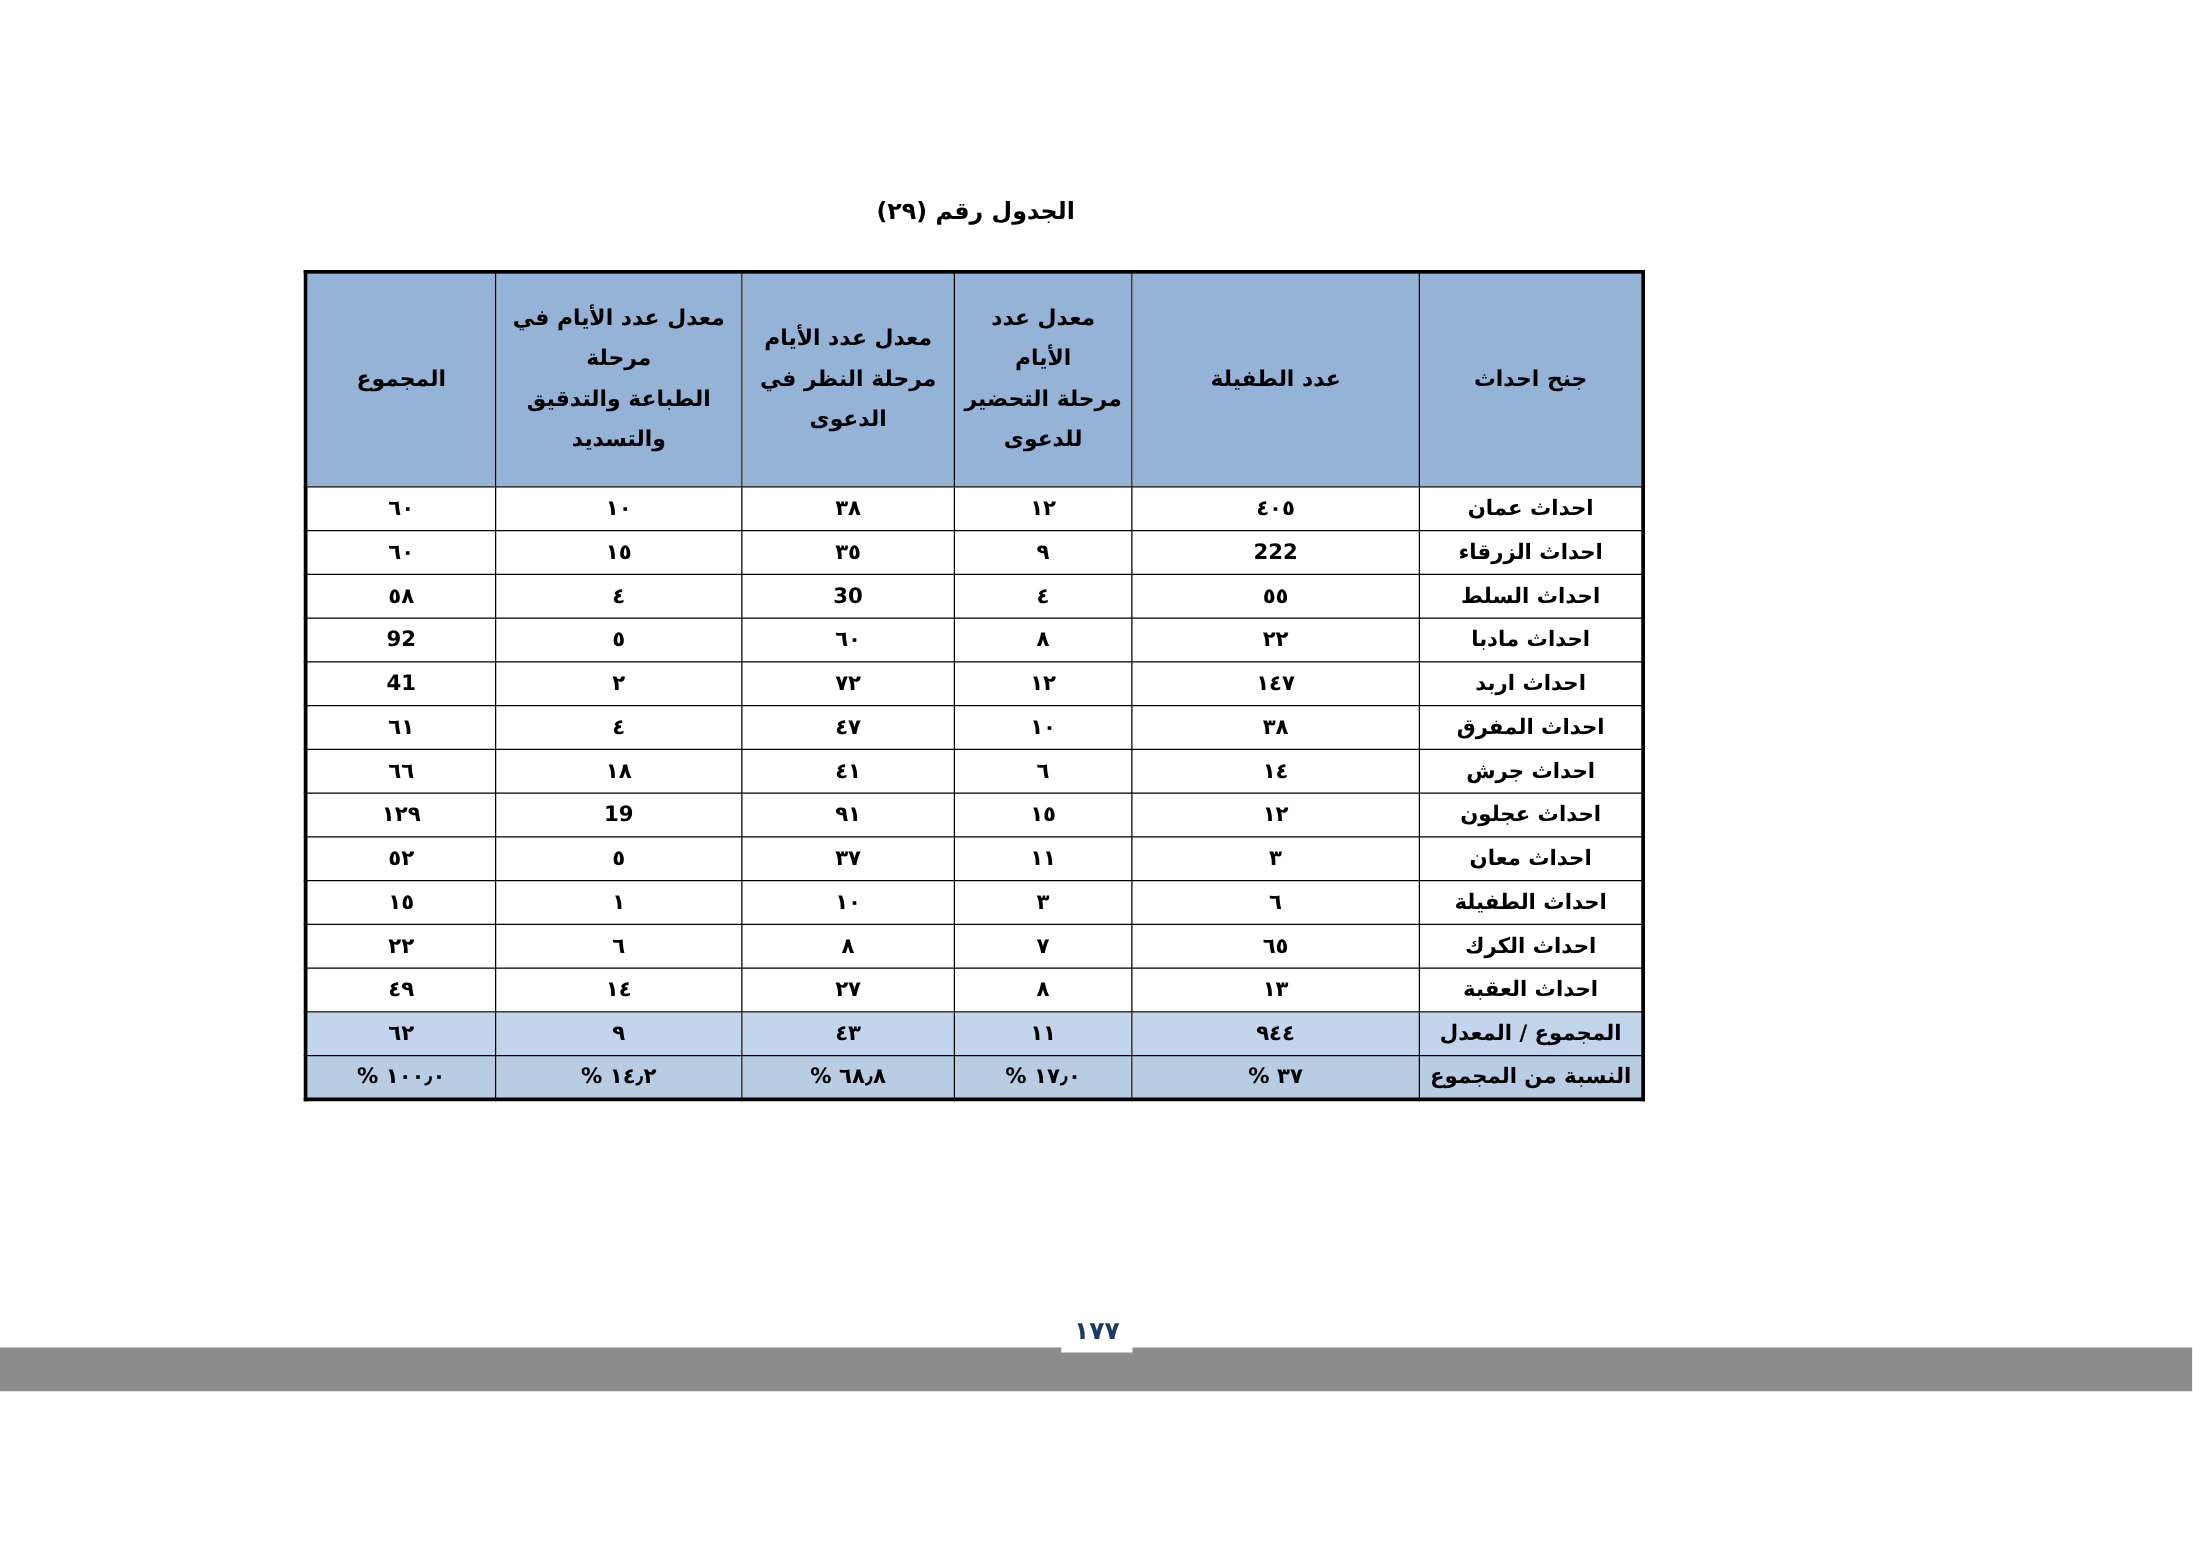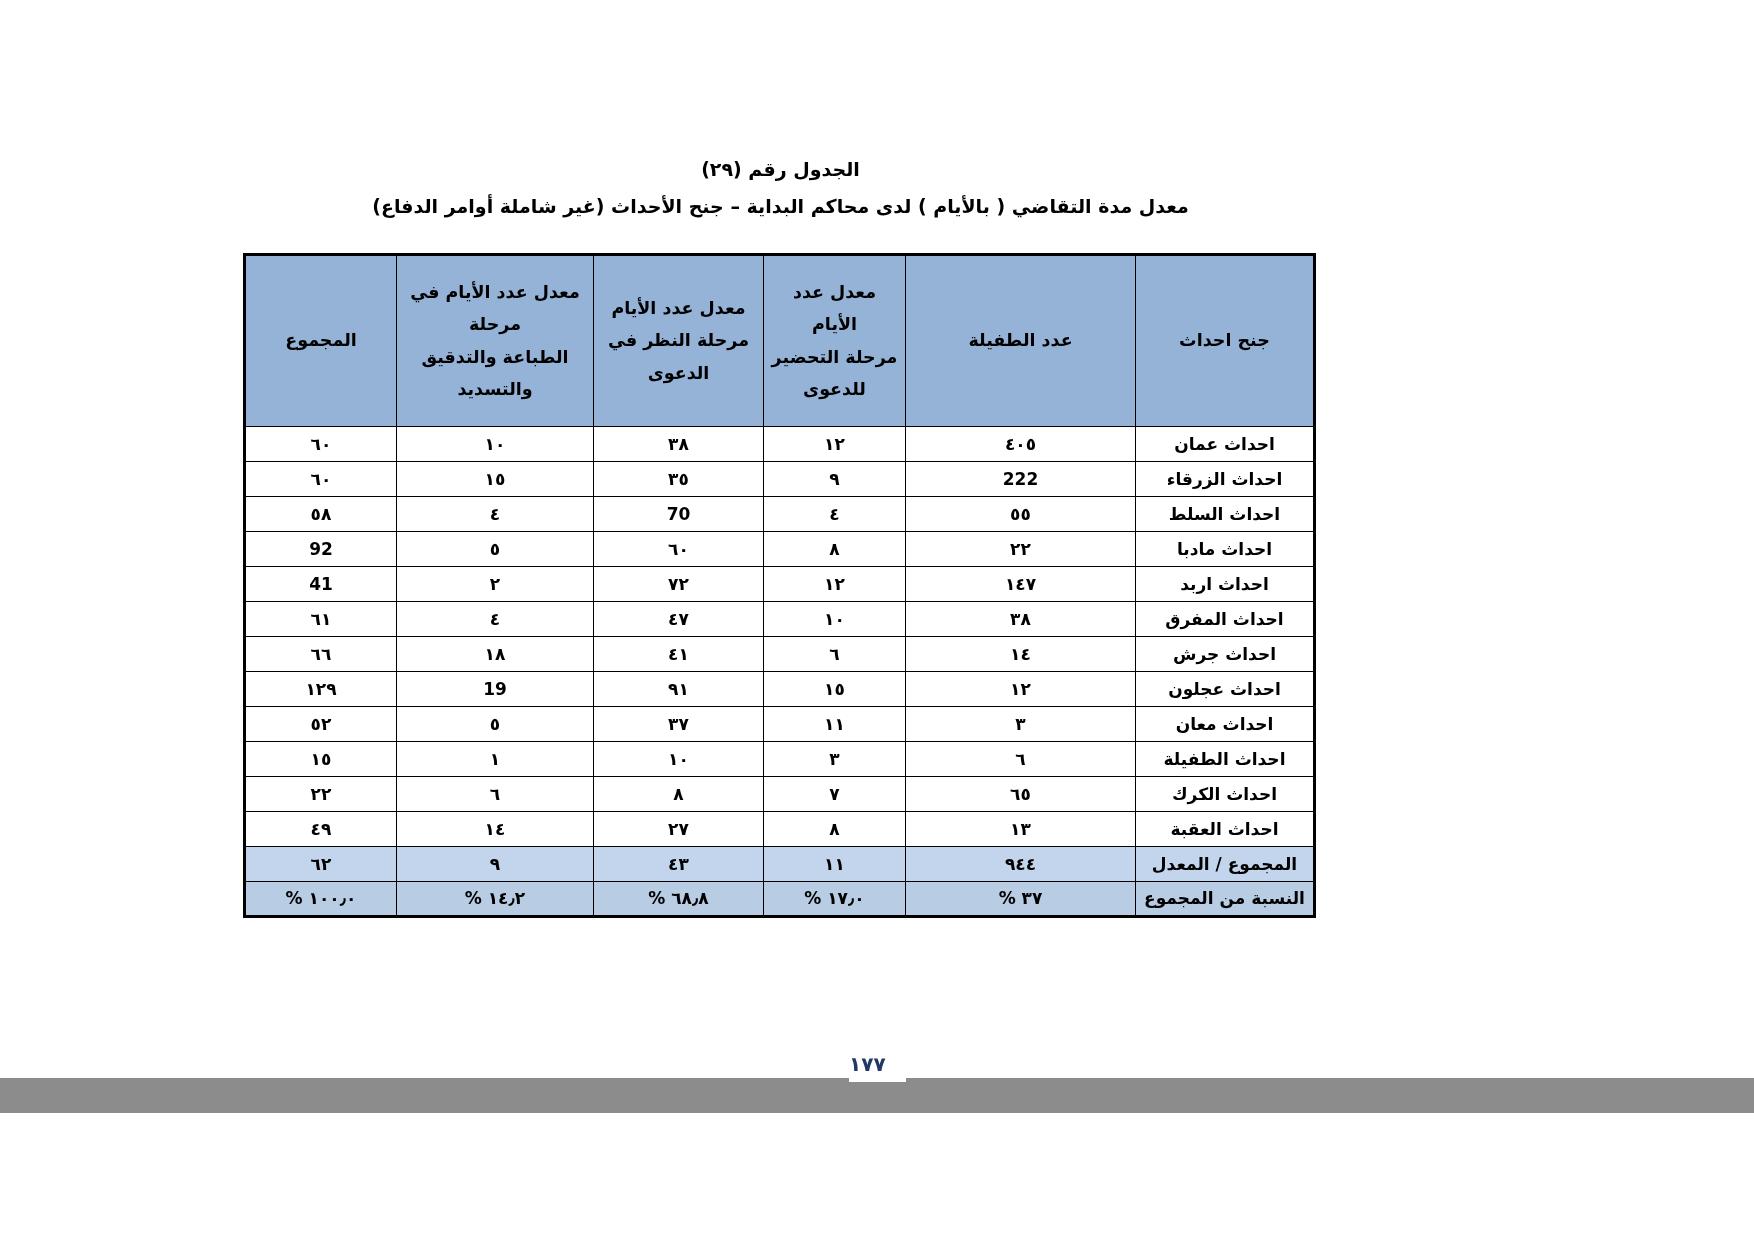--- a/index.html
+++ b/index.html
@@ -77,35 +77,35 @@
   .page-number-box {
     position: absolute;
     left: 849px;
     top: 1046px;
     width: 57px;
     height: 36px;
     background: #ffffff;
     z-index: 2;
     display: flex;
     align-items: center;
+    justify-content: center;
     font-size: 20px;
     font-weight: bold;
     color: #1F3864;
   }
 </style>
 </head>
 <body>
 
 <div class="page">
 
   <div class="content">
 
     <div class="title-line">الجدول رقم (٢٩)</div>
 
-    <div class="title-line second">معدل مدة التقاضي ( بالأيام ) لدى محاكم البداية – جنح الأحداث (غير شاملة أوامر الدفاع)</div>
 
     <table class="data-table" dir="rtl">
       <colgroup>
         <col style="width:179px">
         <col style="width:230px">
         <col style="width:142px">
         <col style="width:170px">
         <col style="width:197px">
         <col style="width:152px">
       </colgroup>
@@ -138,21 +138,21 @@
             <td>222</td>
             <td>٩</td>
             <td>٣٥</td>
             <td>١٥</td>
             <td>٦٠</td>
           </tr>
           <tr class="row-data">
             <td>احداث السلط</td>
             <td>٥٥</td>
             <td>٤</td>
-            <td>70</td>
+            <td>30</td>
             <td>٤</td>
             <td>٥٨</td>
           </tr>
           <tr class="row-data">
             <td>احداث مادبا</td>
             <td>٢٢</td>
             <td>٨</td>
             <td>٦٠</td>
             <td>٥</td>
             <td>92</td>

